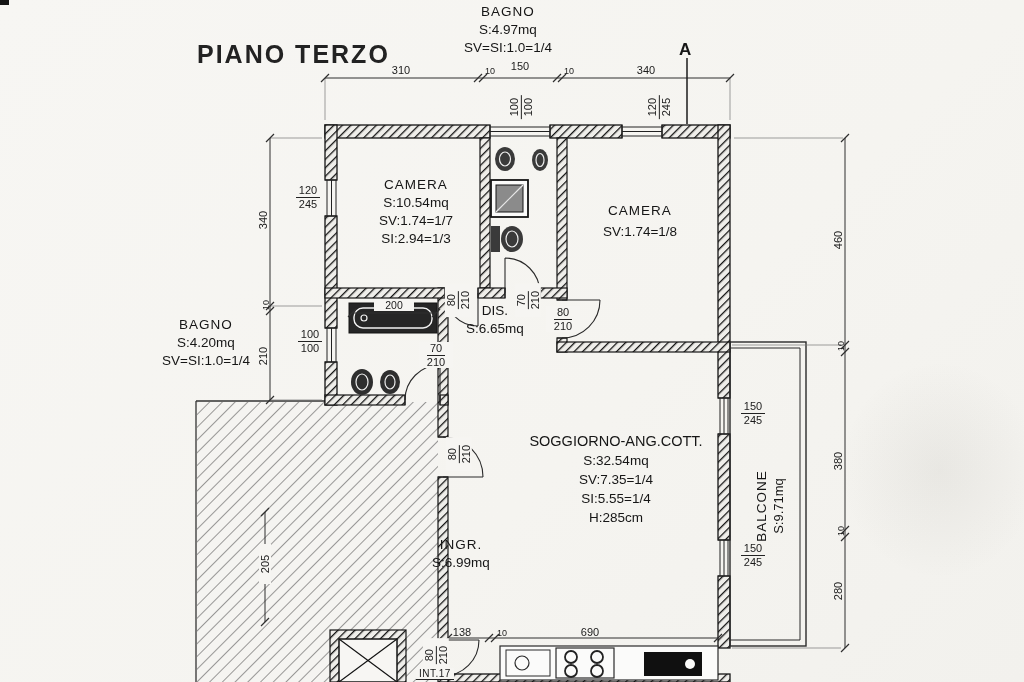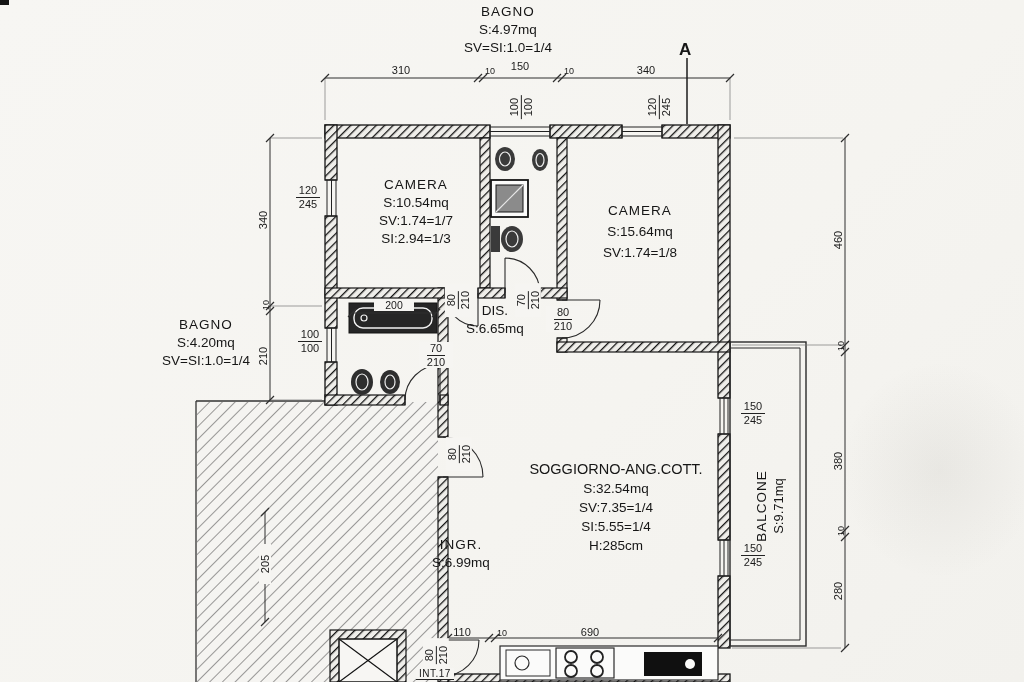--- a/index.html
+++ b/index.html
@@ -157,53 +157,53 @@
       M841,142 L849,134 M841,349 L849,341 M841,356 L849,348 M841,534 L849,526 M841,541 L849,533 M841,652 L849,644
       M444,642 L452,634 M485,642 L493,634 M491,642 L499,634 M714,642 L722,634
       M348,317 L356,309 M432,317 L440,309 M261,516 L269,508 M261,626 L269,618"></path>
   </g>
 
   <path d="M687,58 V124" stroke="#1b1b1b" stroke-width="1.5"></path>
 </svg>
 
 <div class="shade"></div>
 
+<div class="lbl title" style="left:197px;top:40px;">PIANO TERZO</div>
 <div class="lbl marker" style="left:679px;top:40px;">A</div>
 
 <div class="lbl block" style="left:438px;top:3px;width:140px;">
   <div class="rname">BAGNO</div>
   <div>S:4.97mq</div>
   <div>SV=SI:1.0=1/4</div>
 </div>
 
 <div class="lbl block" style="left:348px;top:176px;width:136px;">
   <div class="rname">CAMERA</div>
   <div>S:10.54mq</div>
   <div>SV:1.74=1/7</div>
   <div>SI:2.94=1/3</div>
 </div>
 
 <div class="lbl block" style="left:570px;top:200px;width:140px;">
   <div class="rname" style="line-height:21px;">CAMERA</div>
-  <div style="line-height:21px;">S:15.64mq</div>
   <div style="line-height:21px;">SV:1.74=1/8</div>
 </div>
 
 <div class="lbl block" style="left:452px;top:302px;width:86px;">
   <div>DIS.</div>
   <div>S:6.65mq</div>
 </div>
 
 <div class="lbl block" style="left:145px;top:316px;width:122px;">
   <div class="rname">BAGNO</div>
   <div>S:4.20mq</div>
   <div>SV=SI:1.0=1/4</div>
 </div>
 
-<div class="lbl block" style="left:525px;top:460px;width:182px;">
+<div class="lbl block" style="left:525px;top:432px;width:182px;">
   <div style="font-size:14.5px;line-height:19px;">SOGGIORNO-ANG.COTT.</div>
   <div style="line-height:19px;">S:32.54mq</div>
   <div style="line-height:19px;">SV:7.35=1/4</div>
   <div style="line-height:19px;">SI:5.55=1/4</div>
   <div style="line-height:19px;">H:285cm</div>
 </div>
 
 <div class="lbl block" style="left:413px;top:536px;width:96px;">
   <div class="rname">INGR.</div>
   <div>S:6.99mq</div>
@@ -223,21 +223,21 @@
 <div class="dim rot" style="left:243px;top:214px;">340</div>
 <div class="dim rot small" style="left:246px;top:300px;">10</div>
 <div class="dim rot" style="left:243px;top:350px;">210</div>
 
 <div class="dim rot" style="left:818px;top:234px;">460</div>
 <div class="dim rot small" style="left:821px;top:341px;">10</div>
 <div class="dim rot" style="left:818px;top:455px;">380</div>
 <div class="dim rot small" style="left:821px;top:526px;">10</div>
 <div class="dim rot" style="left:818px;top:585px;">280</div>
 
-<div class="dim" style="left:442px;top:626px;">110</div>
+<div class="dim" style="left:442px;top:626px;">138</div>
 <div class="dim small" style="left:482px;top:628px;">10</div>
 <div class="dim" style="left:570px;top:626px;">690</div>
 
 <div class="dim bg" style="left:374px;top:299px;font-size:10.5px;">200</div>
 <div class="dim rot bg" style="left:245px;top:558px;">205</div>
 
 <div class="frac" style="left:291px;top:184px;">
   <span class="num">120</span>
   <span class="den">245</span>
 </div>

